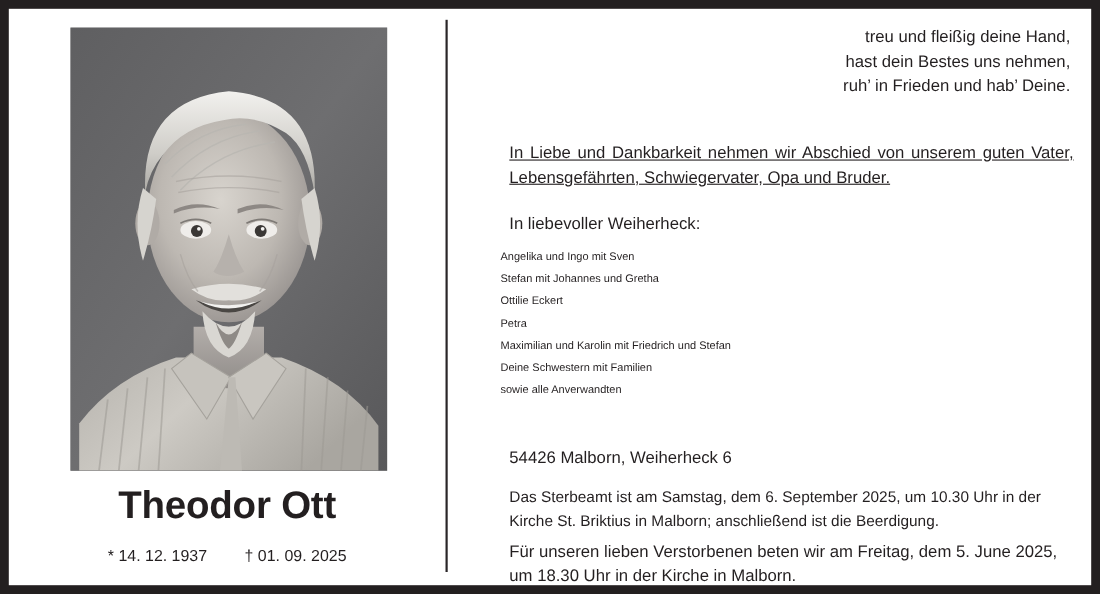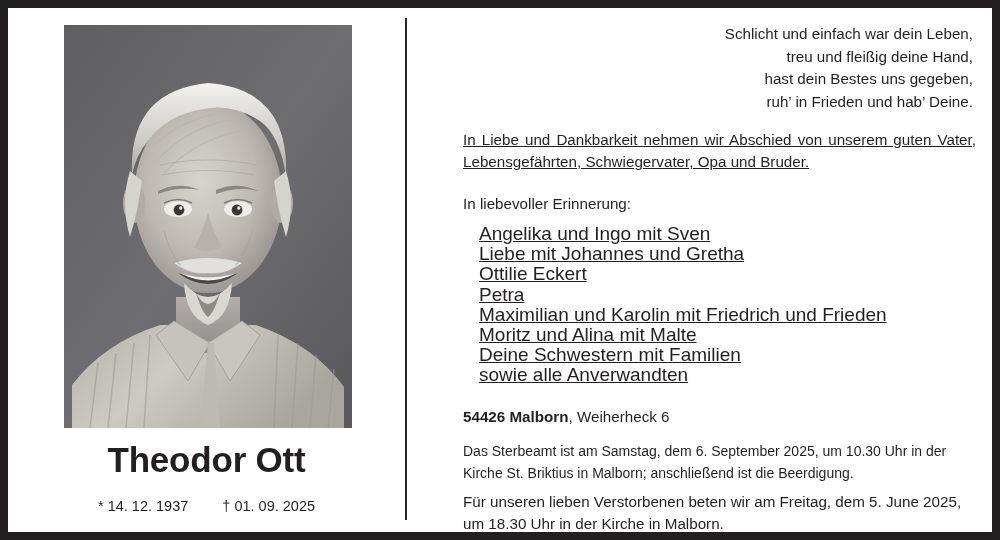--- a/index.html
+++ b/index.html
@@ -112,38 +112,37 @@
   .remembrance-label {
     position: absolute;
     left: 8px;
     top: 185px;
     font-size: 15.2px;
     line-height: 22px;
   }
 
   .family-list {
     position: absolute;
-    left: 24px;
+    left: 0;
     top: 216px;
     width: 510px;
-    font-size: 19px;
+    font-size: 10px;
     line-height: 20.2px;
     list-style: none;
-    text-decoration: underline;
   }
   .family-list li { white-space: nowrap; }
 
   .address {
     position: absolute;
     left: 8px;
     top: 398px;
     font-size: 15.2px;
     line-height: 22px;
   }
-  .address .bold { font-weight: bold; }
+  .address .bold { font-weight: normal; }
 
   .service-1 {
     position: absolute;
     left: 8px;
     top: 432px;
     width: 516px;
     font-size: 14px;
     line-height: 22px;
   }
 
@@ -268,37 +267,35 @@
       <span class="date-item"><span class="date-sym">*</span>&nbsp;<span>14. 12. 1937</span></span>
       <span class="date-item"><span class="date-sym">†</span>&nbsp;<span>01. 09. 2025</span></span>
     </div>
   </div>
 
   <div class="divider"></div>
 
   <div class="right-col">
 
     <div class="poem">
-      <div>Schlicht und einfach war dein Leben,</div>
       <div>treu und fleißig deine Hand,</div>
-      <div>hast dein Bestes uns gegeben,</div>
+      <div>hast dein Bestes uns nehmen,</div>
       <div>ruh’ in Frieden und hab’ Deine.</div>
     </div>
 
     <div class="intro">In Liebe und Dankbarkeit nehmen wir Abschied von unserem guten Vater, Lebensgefährten, Schwiegervater, Opa und Bruder.</div>
 
-    <div class="remembrance-label">In liebevoller Erinnerung:</div>
+    <div class="remembrance-label">In liebevoller Weiherheck:</div>
 
     <ul class="family-list">
       <li>Angelika und Ingo mit Sven</li>
-      <li>Liebe mit Johannes und Gretha</li>
+      <li>Stefan mit Johannes und Gretha</li>
       <li>Ottilie Eckert</li>
       <li>Petra</li>
-      <li>Maximilian und Karolin mit Friedrich und Frieden</li>
-      <li>Moritz und Alina mit Malte</li>
+      <li>Maximilian und Karolin mit Friedrich und Stefan</li>
       <li>Deine Schwestern mit Familien</li>
       <li>sowie alle Anverwandten</li>
     </ul>
 
     <div class="address">
       <span class="bold">54426 Malborn</span><span>, Weiherheck 6</span>
     </div>
 
     <div class="service-1">Das Sterbeamt ist am Samstag, dem 6. September 2025, um 10.30 Uhr in der Kirche St. Briktius in Malborn; anschließend ist die Beerdigung.</div>
 

